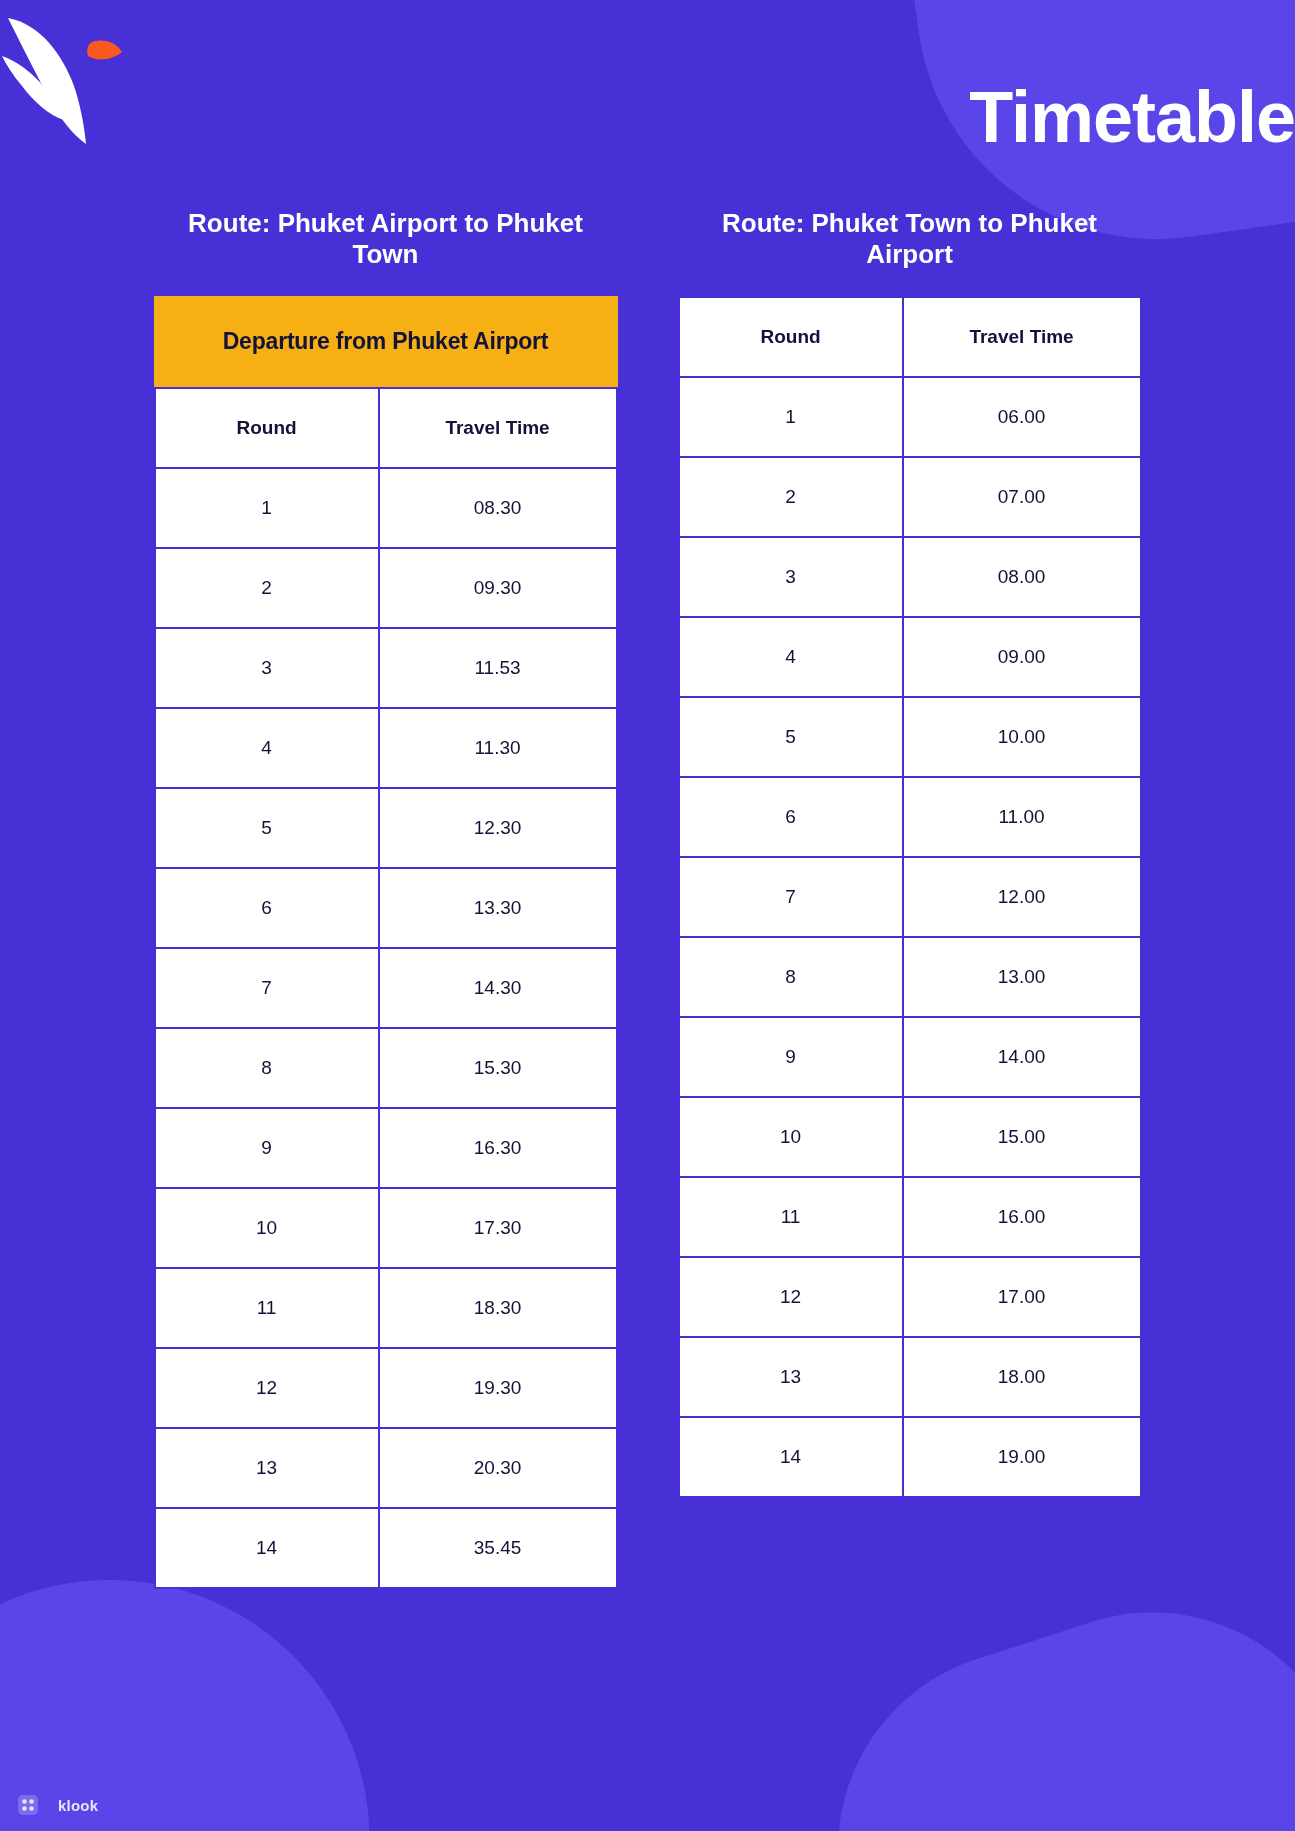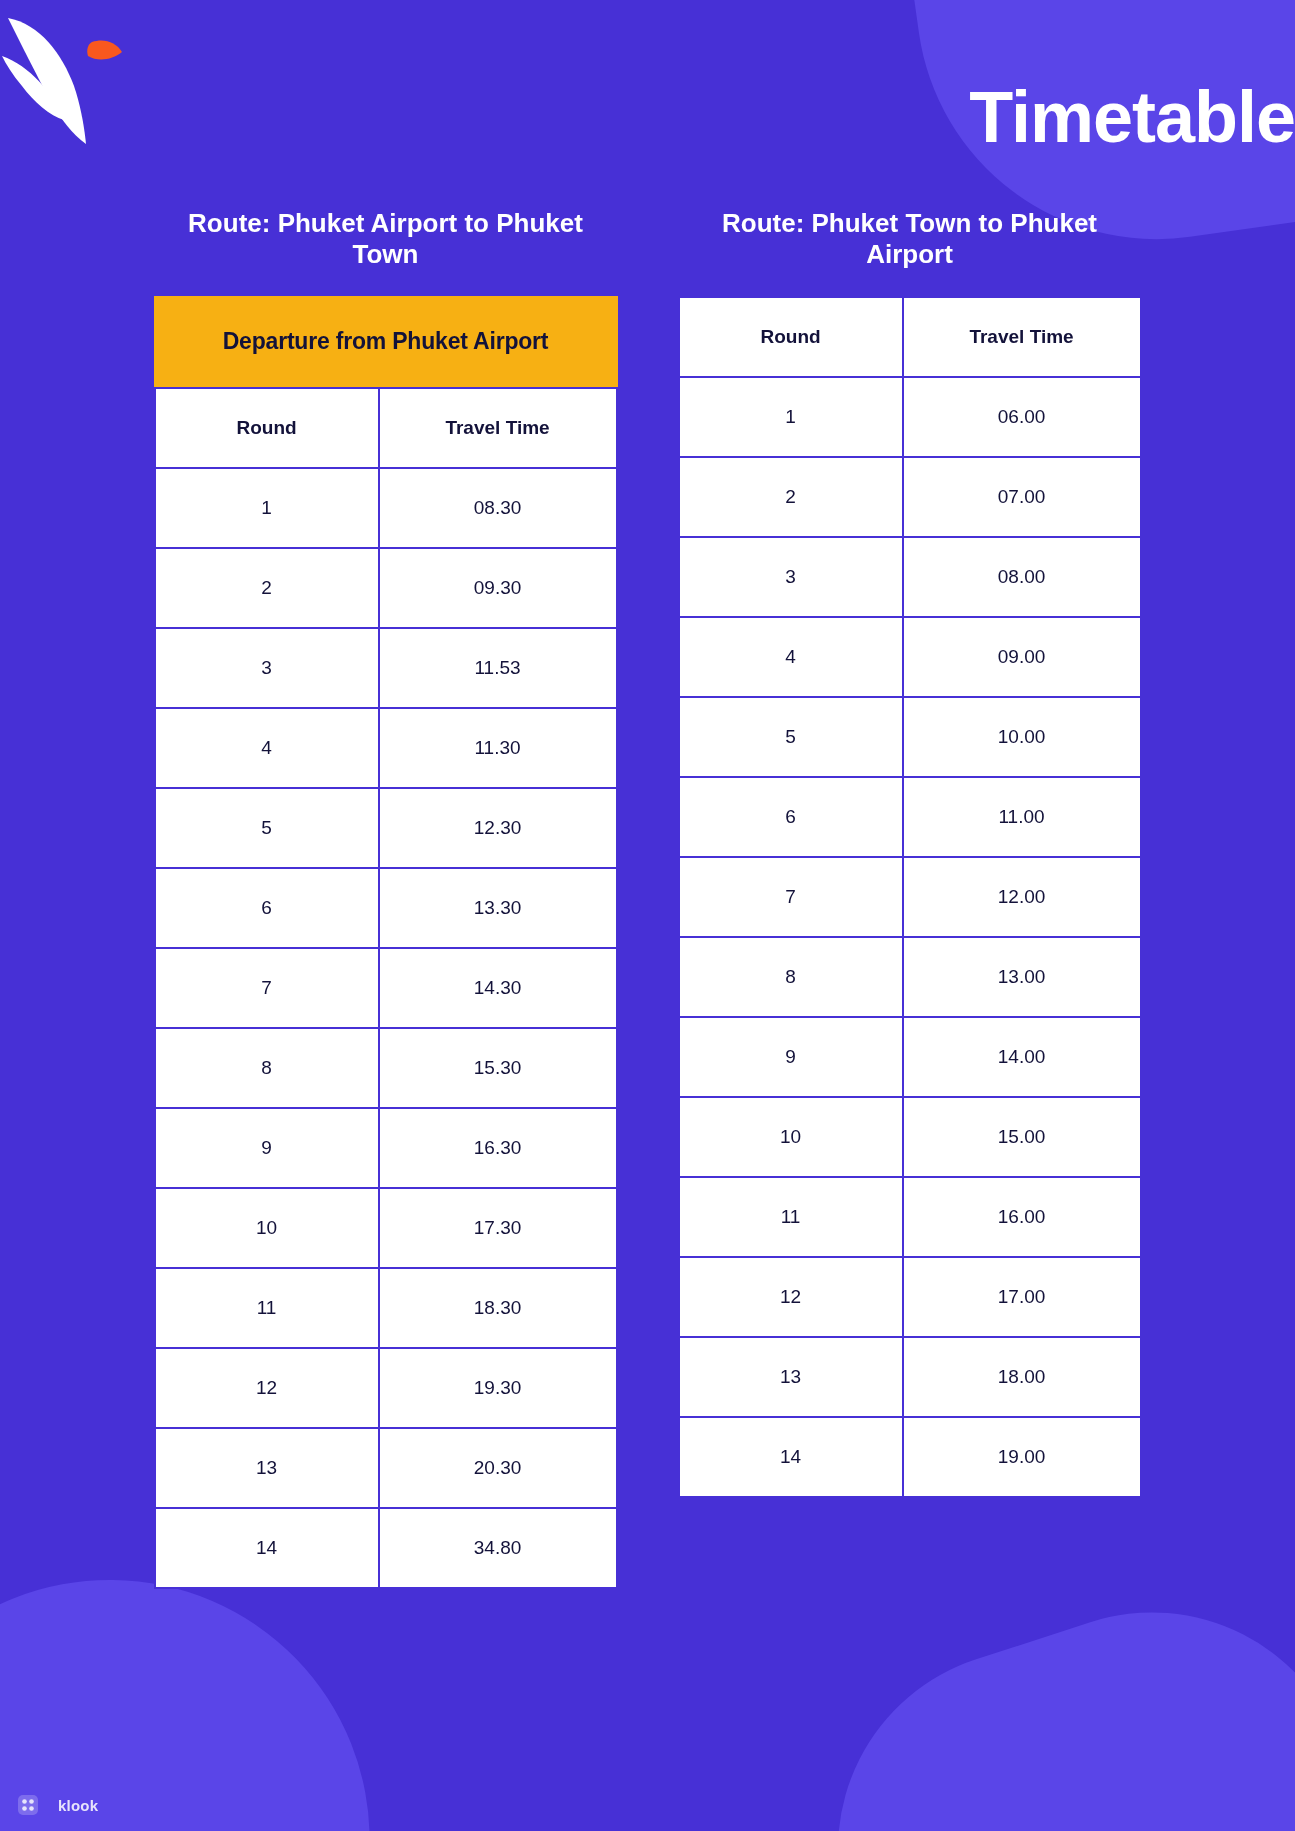--- a/index.html
+++ b/index.html
@@ -224,21 +224,21 @@
         <tr>
             <td>12</td>
             <td>19.30</td>
           </tr>
         <tr>
             <td>13</td>
             <td>20.30</td>
           </tr>
         <tr>
             <td>14</td>
-            <td>34.80</td>
+            <td>35.45</td>
           </tr>
       </tbody>
     </table>
   </div>
 
   <div class="table-col">
     <div class="route-heading">Route: Phuket Town to Phuket Airport</div>
     <table class="timetable">
       <thead>
         <tr>

